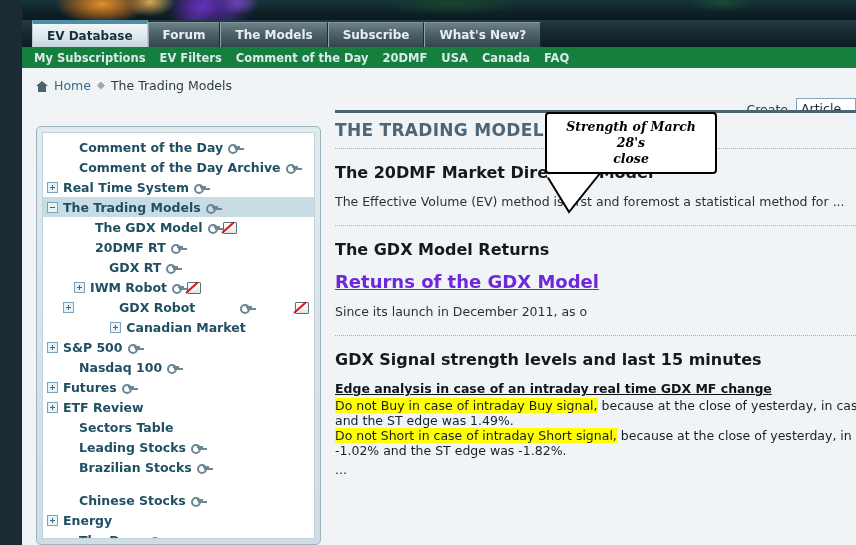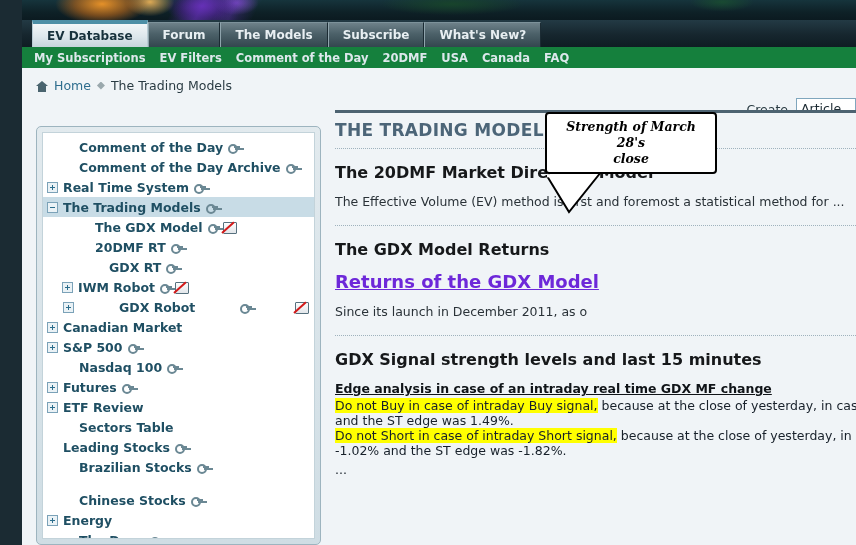--- a/index.html
+++ b/index.html
@@ -399,60 +399,60 @@
           <div class="tree-item" style="padding-left: 36px;">
             <span class="expander-spacer"></span>
             <span class="tree-label">20DMF RT</span>
             <span class="key-icon"></span>
           </div>
           <div class="tree-item" style="padding-left: 50px; text-align: right;">
             <span class="expander-spacer"></span>
             <span class="tree-label">GDX RT</span>
             <span class="key-icon"></span>
           </div>
-          <div class="tree-item" style="padding-left: 19px; text-align: center;">
+          <div class="tree-item" style="padding-left: 31px; text-align: center;">
             <span class="expander plus"></span>
             <span class="tree-label">IWM Robot</span>
             <span class="key-icon"></span>
             <span class="book-icon"></span>
           </div>
           <div class="tree-item" style="padding-left: 20px; gap: 40px;">
             <span class="expander plus"></span>
             <span class="tree-label">GDX Robot</span>
             <span class="key-icon"></span>
             <span class="book-icon"></span>
           </div>
+          <div class="tree-item" style="padding-left: 4px; justify-content: center;">
+            <span class="expander plus"></span>
+            <span class="tree-label">Canadian Market</span>
+          </div>
+          <div class="tree-item" style="padding-left: 4px; text-align: right;">
+            <span class="expander plus"></span>
+            <span class="tree-label">S&amp;P 500</span>
+            <span class="key-icon"></span>
+          </div>
+          <div class="tree-item" style="padding-left: 20px;">
+            <span class="expander-spacer"></span>
+            <span class="tree-label">Nasdaq 100</span>
+            <span class="key-icon"></span>
+          </div>
           <div class="tree-item" style="padding-left: 4px;">
             <span class="expander plus"></span>
-            <span class="tree-label">Canadian Market</span>
-          </div>
-          <div class="tree-item" style="padding-left: 4px; text-align: right;">
-            <span class="expander plus"></span>
-            <span class="tree-label">S&amp;P 500</span>
-            <span class="key-icon"></span>
-          </div>
-          <div class="tree-item" style="padding-left: 20px;">
-            <span class="expander-spacer"></span>
-            <span class="tree-label">Nasdaq 100</span>
+            <span class="tree-label">Futures</span>
             <span class="key-icon"></span>
           </div>
           <div class="tree-item" style="padding-left: 4px;">
             <span class="expander plus"></span>
-            <span class="tree-label">Futures</span>
-            <span class="key-icon"></span>
-          </div>
-          <div class="tree-item" style="padding-left: 4px;">
-            <span class="expander plus"></span>
             <span class="tree-label">ETF Review</span>
           </div>
           <div class="tree-item" style="padding-left: 20px;">
             <span class="expander-spacer"></span>
             <span class="tree-label">Sectors Table</span>
           </div>
-          <div class="tree-item" style="padding-left: 4px;">
+          <div class="tree-item" style="padding-left: 20px;">
             <span class="expander-spacer"></span>
             <span class="tree-label">Leading Stocks</span>
             <span class="key-icon"></span>
           </div>
           <div class="tree-item" style="padding-left: 20px;">
             <span class="expander-spacer"></span>
             <span class="tree-label">Brazilian Stocks</span>
             <span class="key-icon"></span>
           </div>
           <div class="tree-item" style="padding-left: 20px; margin-top: 13px;">

